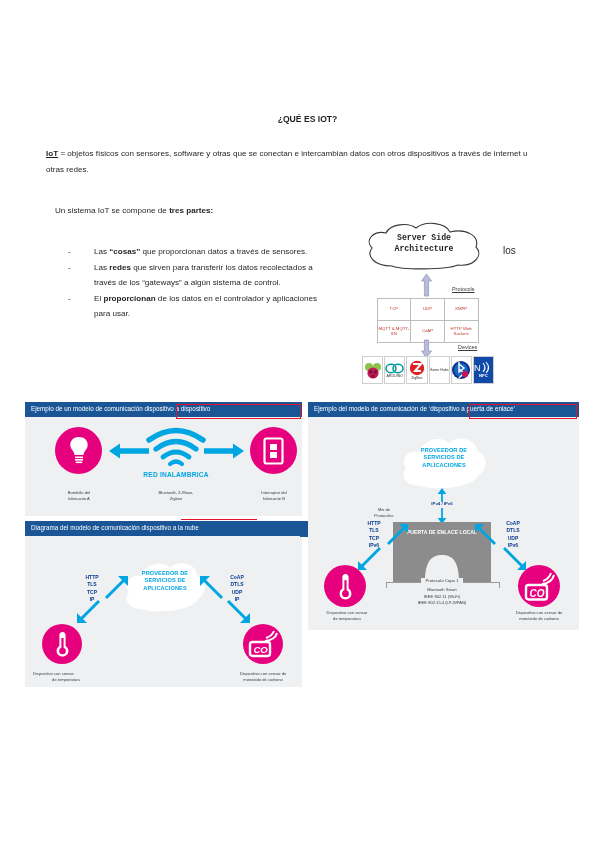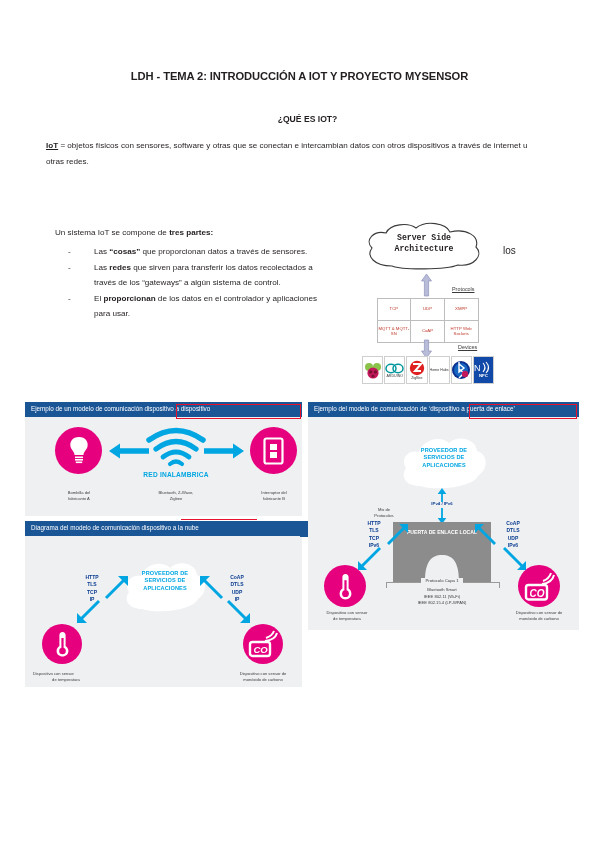--- a/index.html
+++ b/index.html
@@ -13,30 +13,30 @@
   
   .doc-title{
     position:absolute;left:0;top:70px;width:599px;text-align:center;
     font-size:11.2px;font-weight:bold;letter-spacing:-0.1px;
   }
   .q-title{
     position:absolute;left:8px;top:114px;width:599px;text-align:center;
     font-size:8.6px;font-weight:bold;
   }
   .para{
-    position:absolute;left:46px;top:138px;width:500px;
+    position:absolute;left:46px;top:146px;width:500px;
     font-size:8.1px;line-height:15.5px;
   }
   .para b{font-weight:bold;text-decoration:underline;}
   .arch-title{
     position:absolute;left:0;top:200px;width:599px;text-align:center;
     font-size:8.6px;font-weight:bold;letter-spacing:0.2px;
   }
   .intro{
-    position:absolute;left:55px;top:228px;font-size:8.1px;
+    position:absolute;left:55px;top:206px;font-size:8.1px;
   }
   .intro b{font-weight:bold;}
   .blist{
     position:absolute;left:68px;top:244px;width:250px;
     font-size:8.1px;line-height:15.5px;
   }
   .blist .li{position:relative;padding-left:26px;margin-bottom:0px;}
   .blist .dash{position:absolute;left:0;top:0;}
   .blist b{font-weight:bold;}
   .stray-los{position:absolute;left:503px;top:245px;font-size:10px;}
@@ -139,21 +139,20 @@
     border-top:0.8px solid #9a9a9a;
   }
   .mini{position:absolute;font-size:4.3px;color:#0b3d91;font-weight:bold;text-align:center;line-height:6px;}
   svg{display:block;overflow:visible;}
 </style>
 </head>
 <body>
 
 <div class="page">
 
-  <div class="doc-title">LDH - TEMA 2: INTRODUCCIÓN A IOT Y PROYECTO MYSENSOR</div>
 
   <div class="q-title">¿QUÉ ES IOT?</div>
 
   <div class="para">
     <b>IoT</b><span> = objetos físicos con sensores, software y otras que se conectan e intercambian datos con otros dispositivos a través de internet u otras redes.</span>
   </div>
 
 
   <div class="intro">
     <span>Un sistema IoT se compone de </span><b>tres partes:</b>

